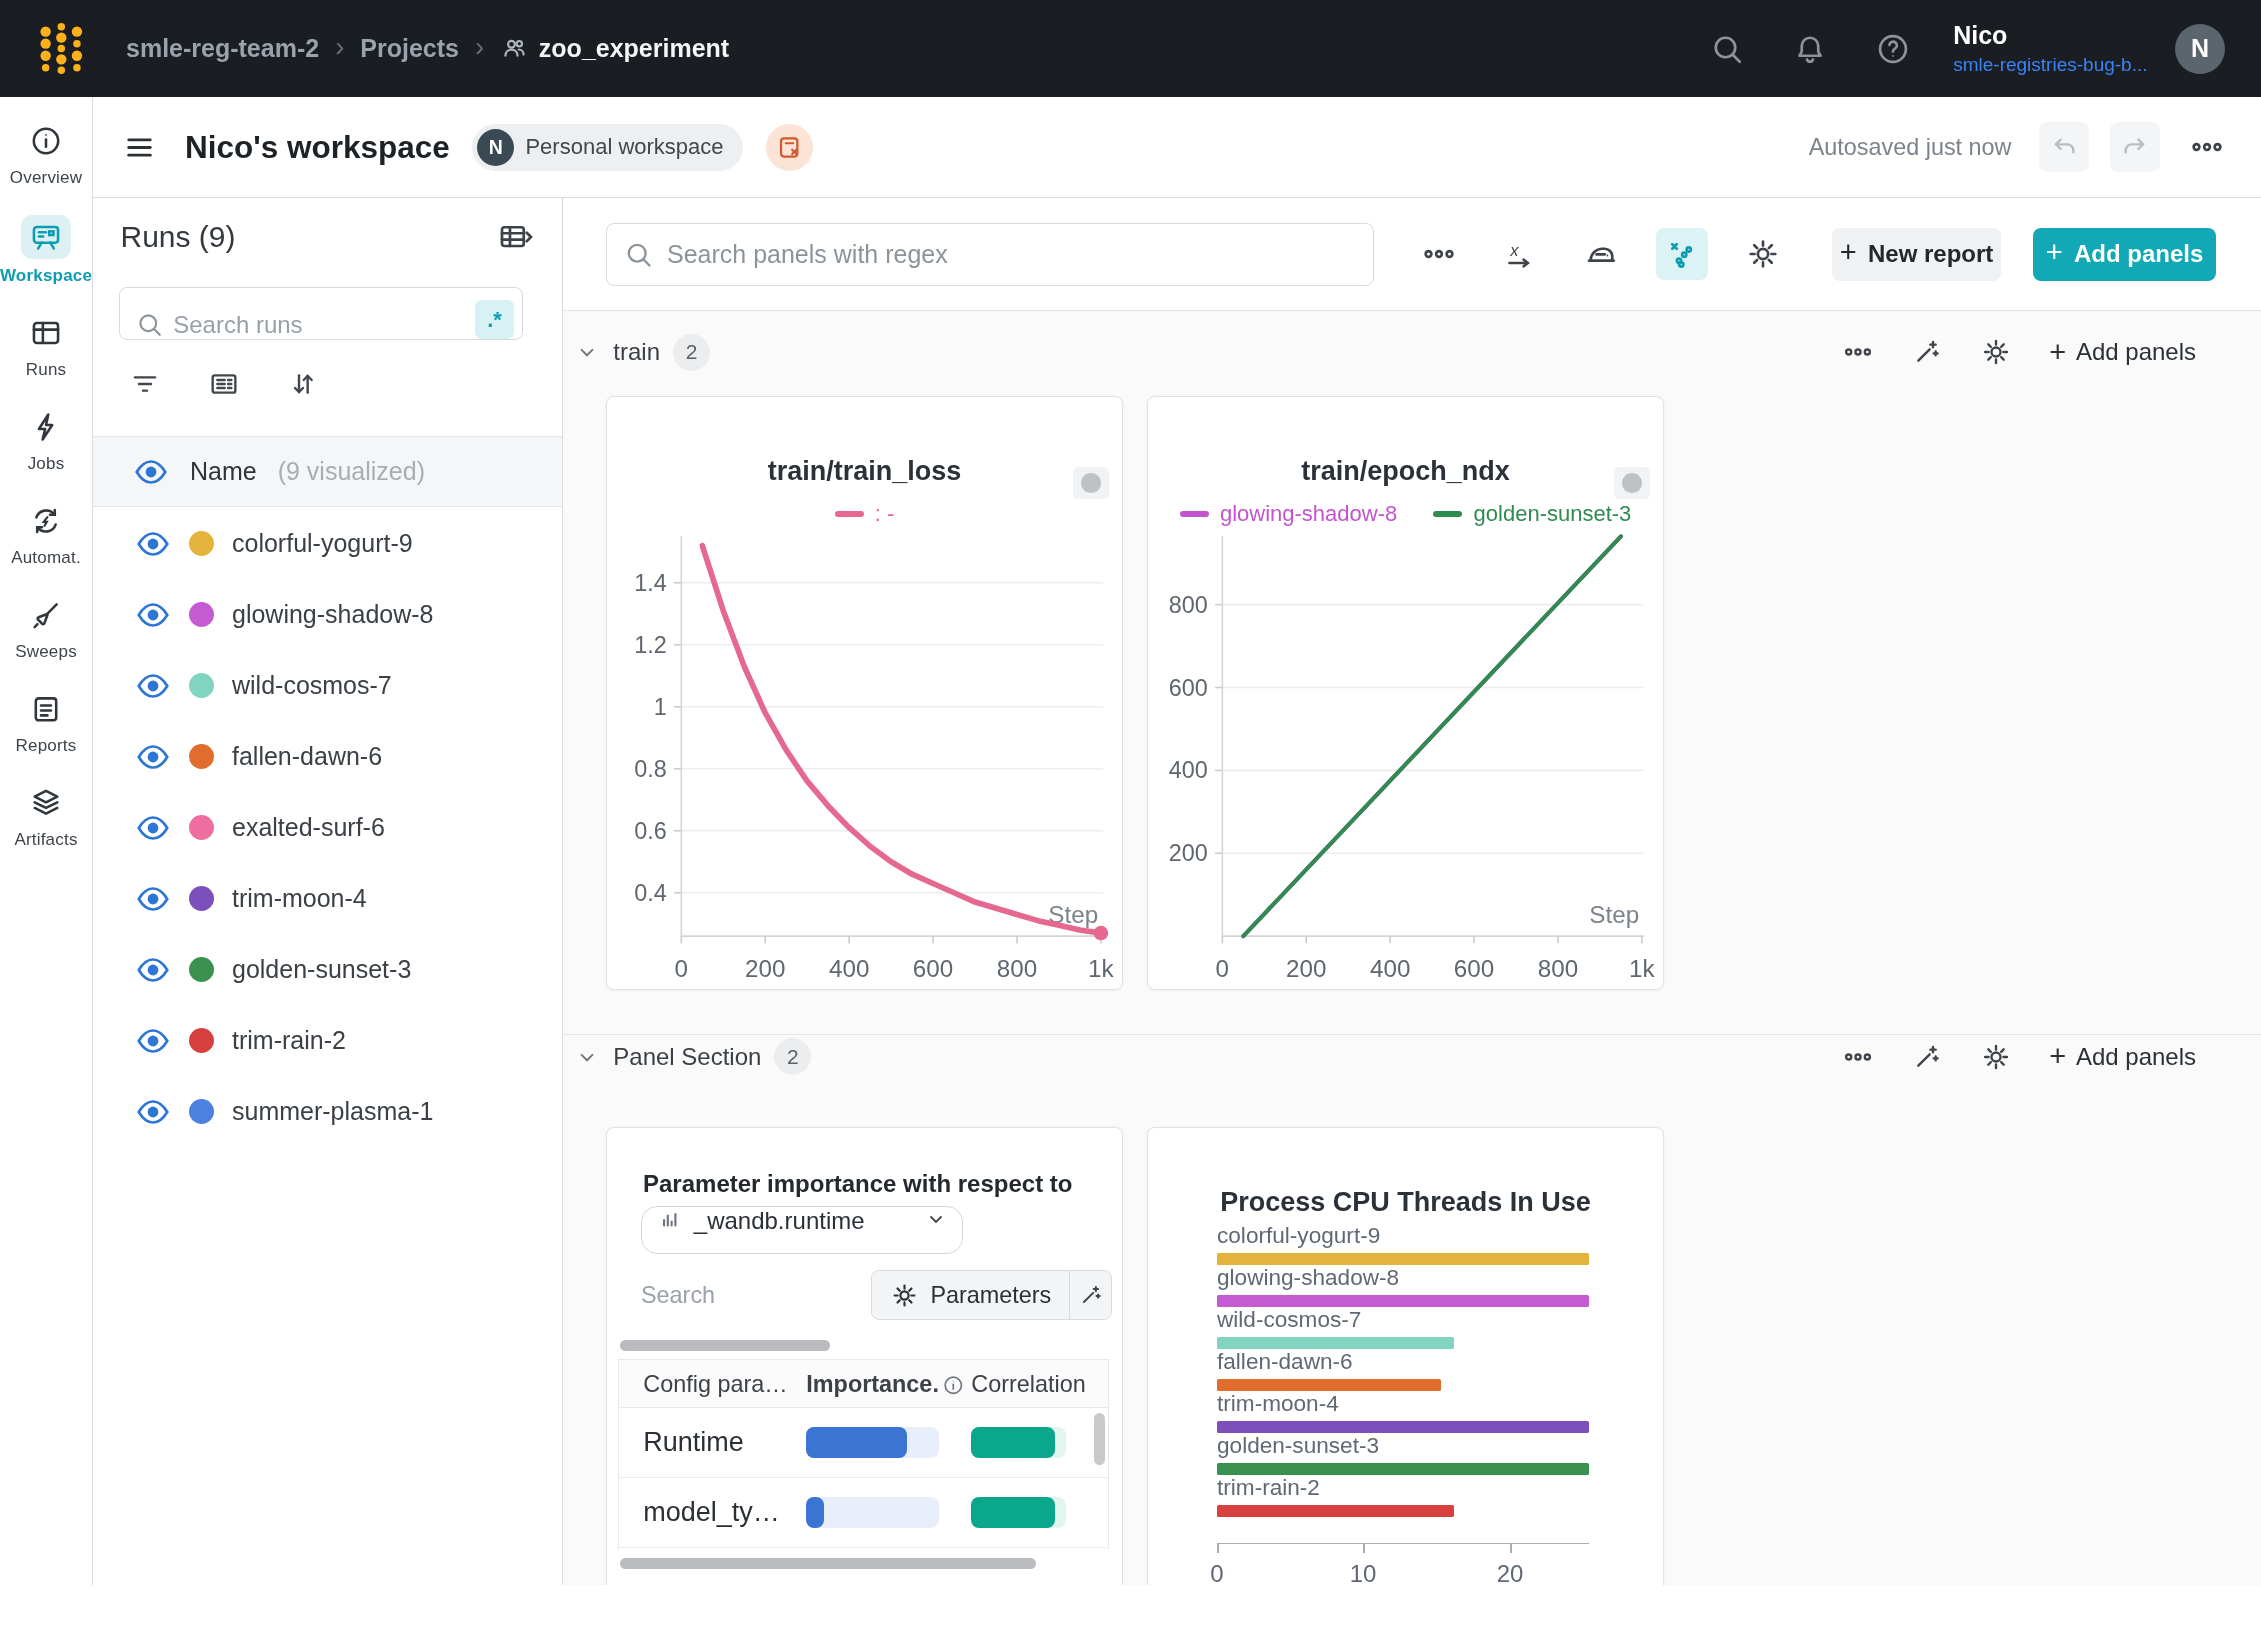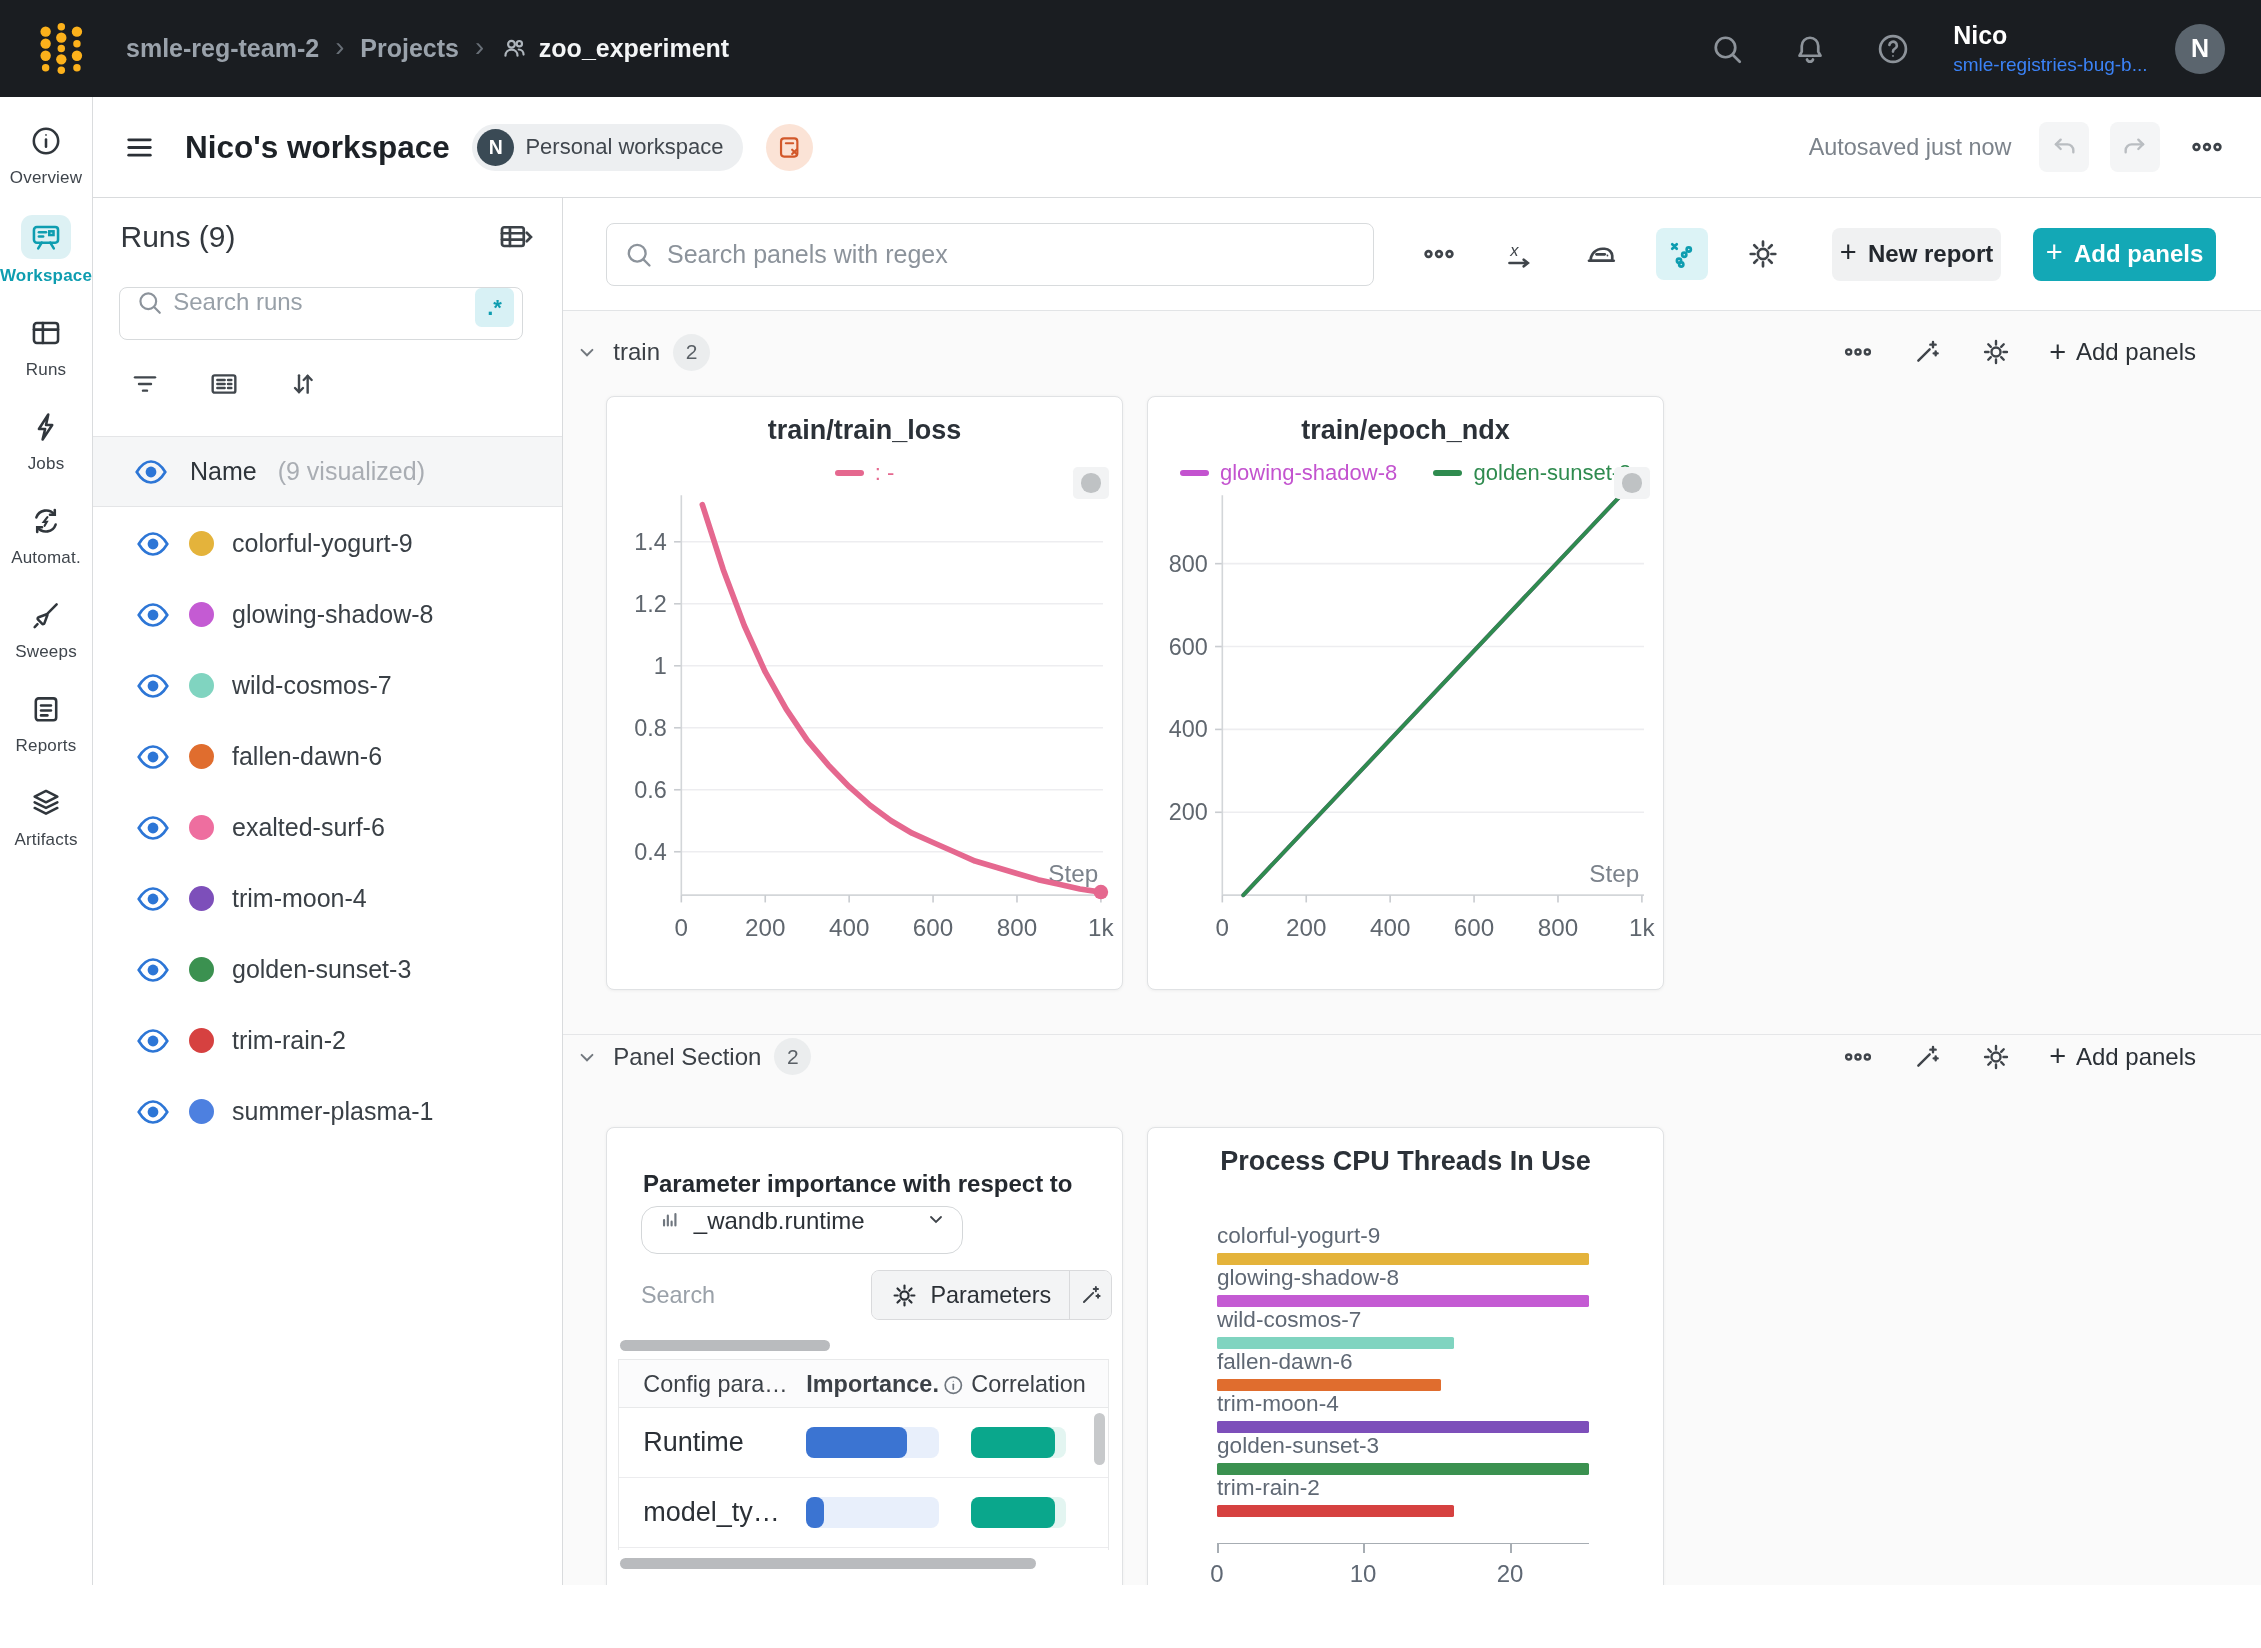--- a/index.html
+++ b/index.html
@@ -43,21 +43,21 @@
   .ws-right{margin-left:auto;display:flex;align-items:center;gap:21px}
   .autosave{font-size:23.4px;color:#7c838b;margin-right:6.5px}
   .hbtn{width:50px;height:50px;border-radius:8px;background:#f4f5f6;border:none;display:flex;align-items:center;justify-content:center;color:#b9bdc1;cursor:pointer}
   .hdots{color:#3c4248;margin-left:8px}
 
   
   .runs-panel{position:absolute;left:93px;top:198px;width:470px;height:1451px;background:#fff;border-right:0.8px solid #d9dbdd;z-index:2}
   .rp-titlerow{position:absolute;left:27.5px;right:24px;top:21px;display:flex;align-items:center}
   .rp-title{font-size:30px;color:#33383e}
   .rp-tableicon{margin-left:auto;color:#3c4248}
-  .rp-search{position:absolute;left:26px;top:89px;width:404px;height:53px;border:0.8px solid #d7dadc;border-radius:8px;display:flex;align-items:flex-start;padding:0 8px 0 14.5px;gap:9.7px;color:#8c939b}
+  .rp-search{position:absolute;left:26px;top:89px;width:404px;height:53px;border:0.8px solid #d7dadc;border-radius:8px;display:flex;align-items:flex-end;padding:0 8px 0 14.5px;gap:9.7px;color:#8c939b}
   .rp-search input{flex:1;border:none;outline:none;font-size:24px;color:#33383e;background:transparent;min-width:0;font-family:inherit}
   .rp-search input::placeholder{color:#98a0a8}
   .regex-chip{width:39px;height:39px;border-radius:6.5px;background:#d8f1f5;color:#0e9db0;font-size:22px;font-weight:700;display:flex;align-items:center;justify-content:center;cursor:pointer}
   .rp-controls{position:absolute;left:36px;top:170px;display:flex;gap:47px;color:#41474d}
   .rp-namehdr{position:absolute;left:0;right:0;top:238px;height:71px;background:#f5f6f7;border-top:0.8px solid #e4e5e7;border-bottom:0.8px solid #e4e5e7;display:flex;align-items:center;padding-left:40px;gap:21px}
   .rp-namehdr .nm{font-size:25px;color:#2e343a}
   .rp-namehdr .sub{font-size:25px;color:#a9adb3}
   .eye{color:#2d76d6;width:36px;height:36px}
   .rp-rows{position:absolute;left:0;right:0;top:310px}
   .run-row{height:71px;display:flex;align-items:center;padding-left:42px;gap:18px;cursor:pointer}
@@ -86,21 +86,21 @@
   .sec-right{margin-left:auto;display:flex;align-items:center;gap:37px;color:#3f444a}
   .sec-add{display:flex;align-items:center;gap:9.7px;font-size:24px;color:#2b3036;cursor:pointer}
   .sec-add .plus{font-size:29px}
   .sec-divider{position:absolute;left:0;width:100%;top:723px;border-top:0.8px solid #e5e6e8}
 
   .panel{position:absolute;width:517px;background:#fff;border:0.8px solid #e0e2e4;border-radius:8px;box-shadow:0 0.8px 3.2px rgba(0,0,0,.05)}
   .p-loss{left:43px;top:85px;height:594px}
   .p-epoch{left:584px;top:85px;height:594px}
   .p-param{left:43px;top:816px;height:477px;overflow:hidden}
   .p-cpu{left:584px;top:816px;height:477px}
-  .chart-title{text-align:center;font-size:27px;font-weight:700;color:#2b3138;margin-top:18px}
+  .chart-title{text-align:center;font-size:27px;font-weight:700;color:#2b3138;margin-top:59px}
   .legend{display:flex;justify-content:center;align-items:center;gap:36px;margin-top:13px;height:27.5px}
   .lg-item{display:flex;align-items:center;gap:11.3px;font-size:22px}
   .lg-dash{width:29px;height:5.7px;border-radius:3.2px}
   .dot-btn{position:absolute;top:70px;right:13px;width:36px;height:32px;background:#f2f3f4;border-radius:4.8px;display:flex;align-items:center;justify-content:center;cursor:pointer}
   .dot-btn .dbi{width:19.4px;height:19.4px;border-radius:50%;background:#bfc2c4}
   svg text{font-family:"Liberation Sans","DejaVu Sans",sans-serif}
 
   
   .pp-title{position:absolute;left:36px;top:42px;font-size:24px;font-weight:700;color:#24292f}
   .pp-dropdown{position:absolute;left:34px;top:78px;width:322px;height:48px;border:0.8px solid #d4d7d9;border-radius:16px;display:flex;align-items:flex-start;padding:0 14.5px;gap:11.3px;color:#6f767e;cursor:pointer}

